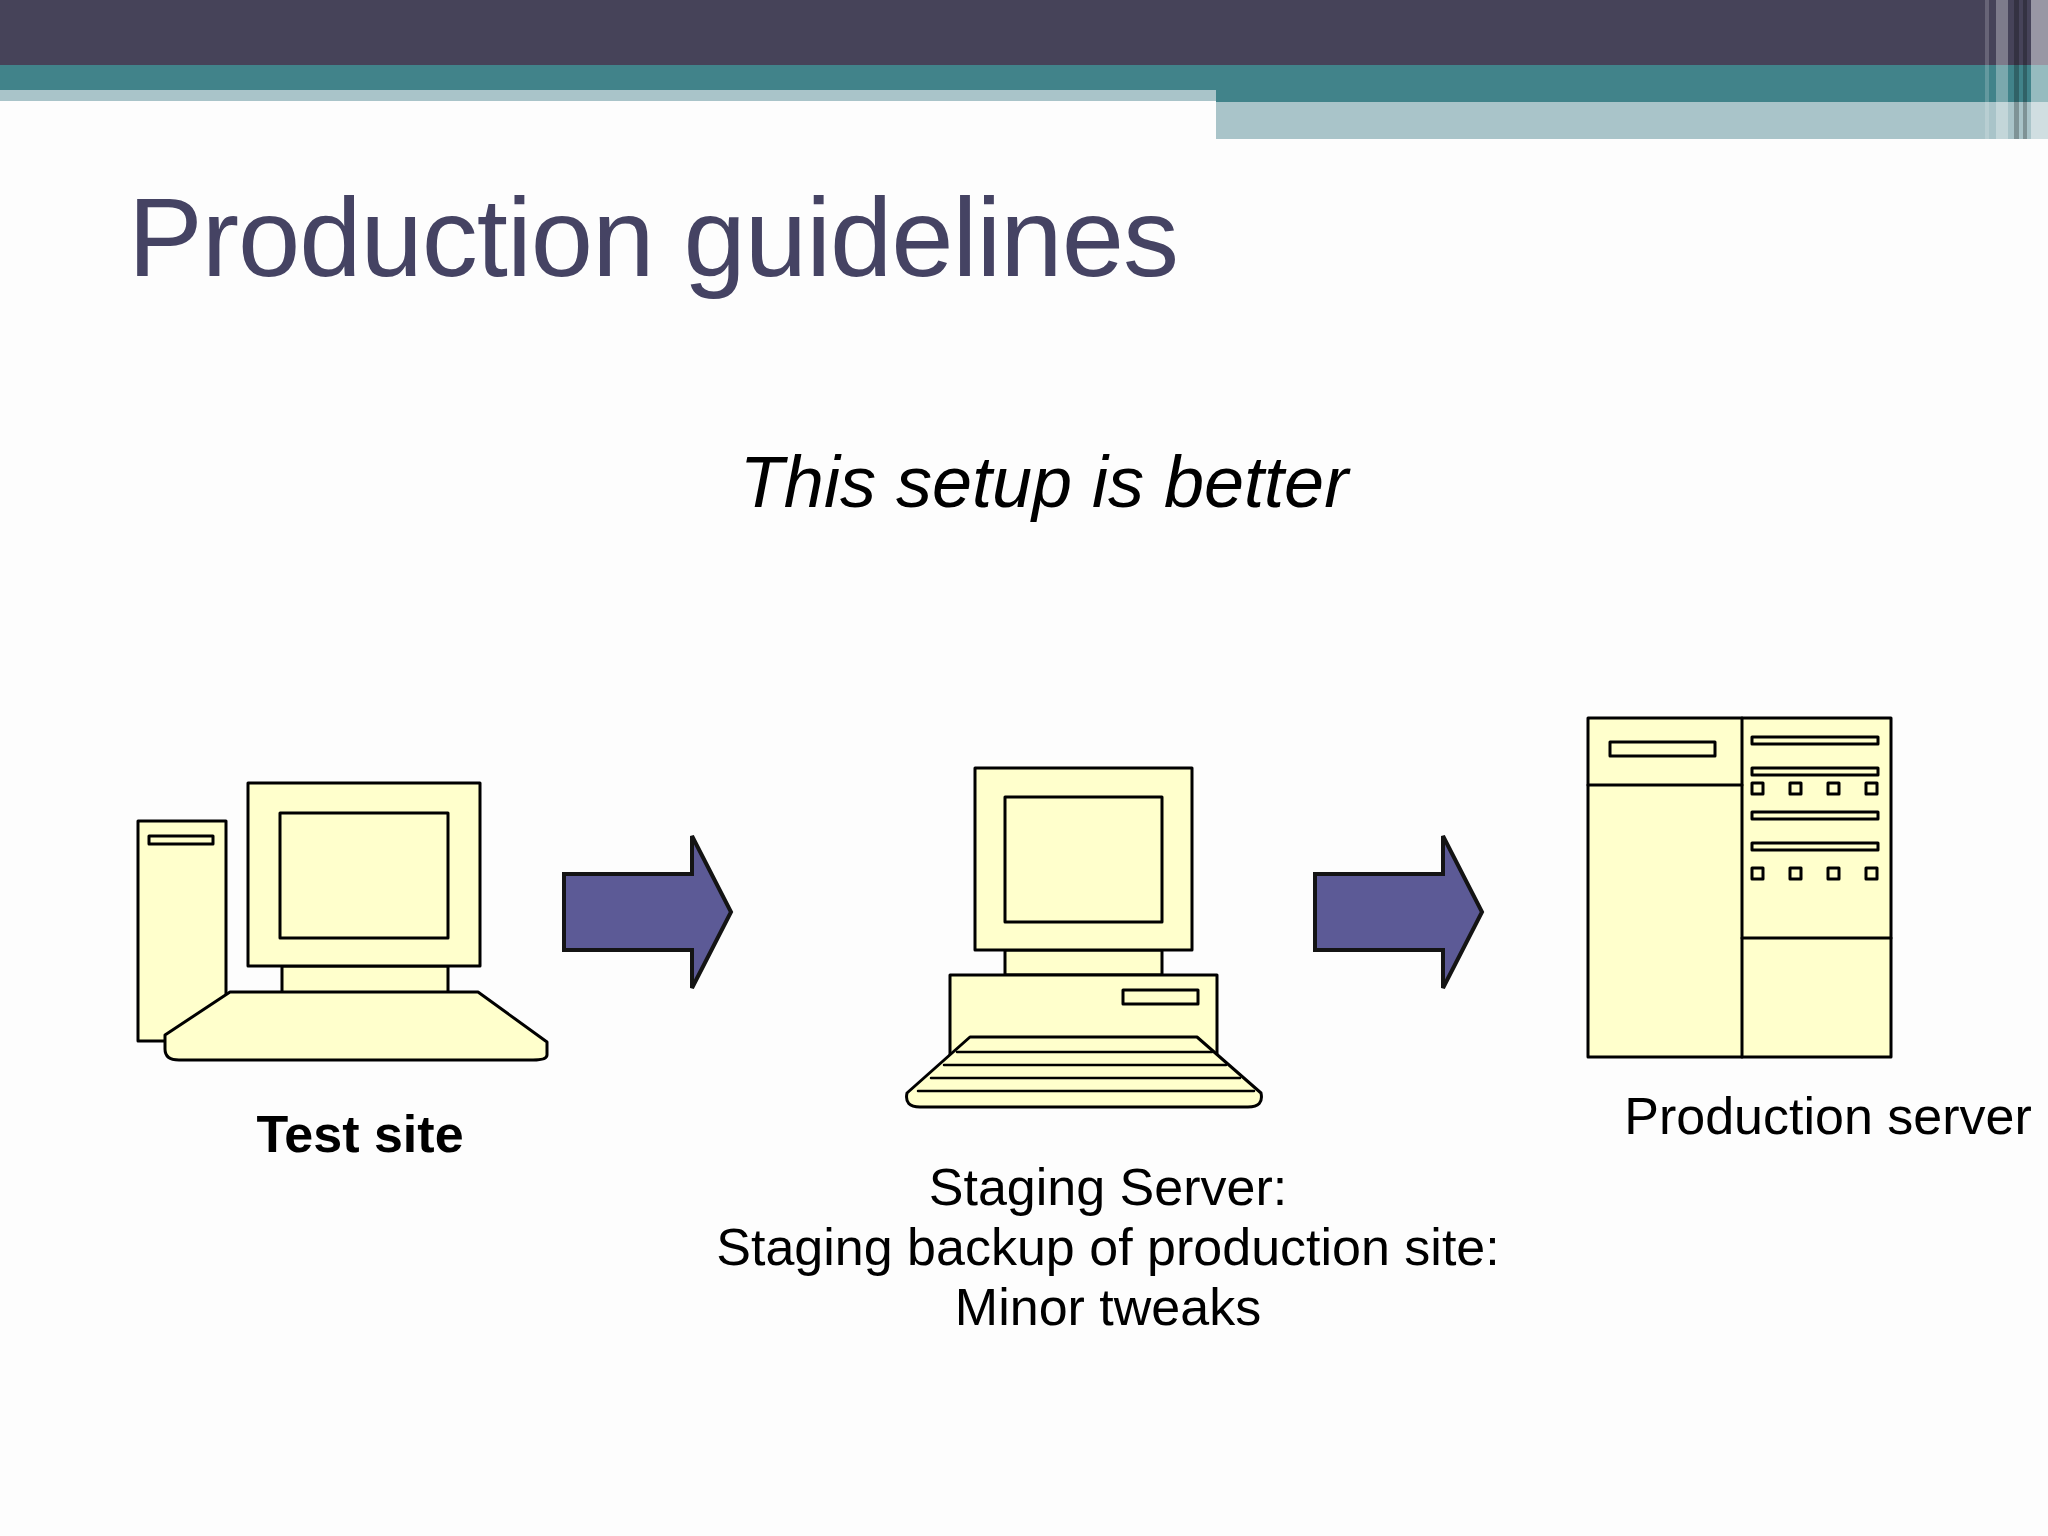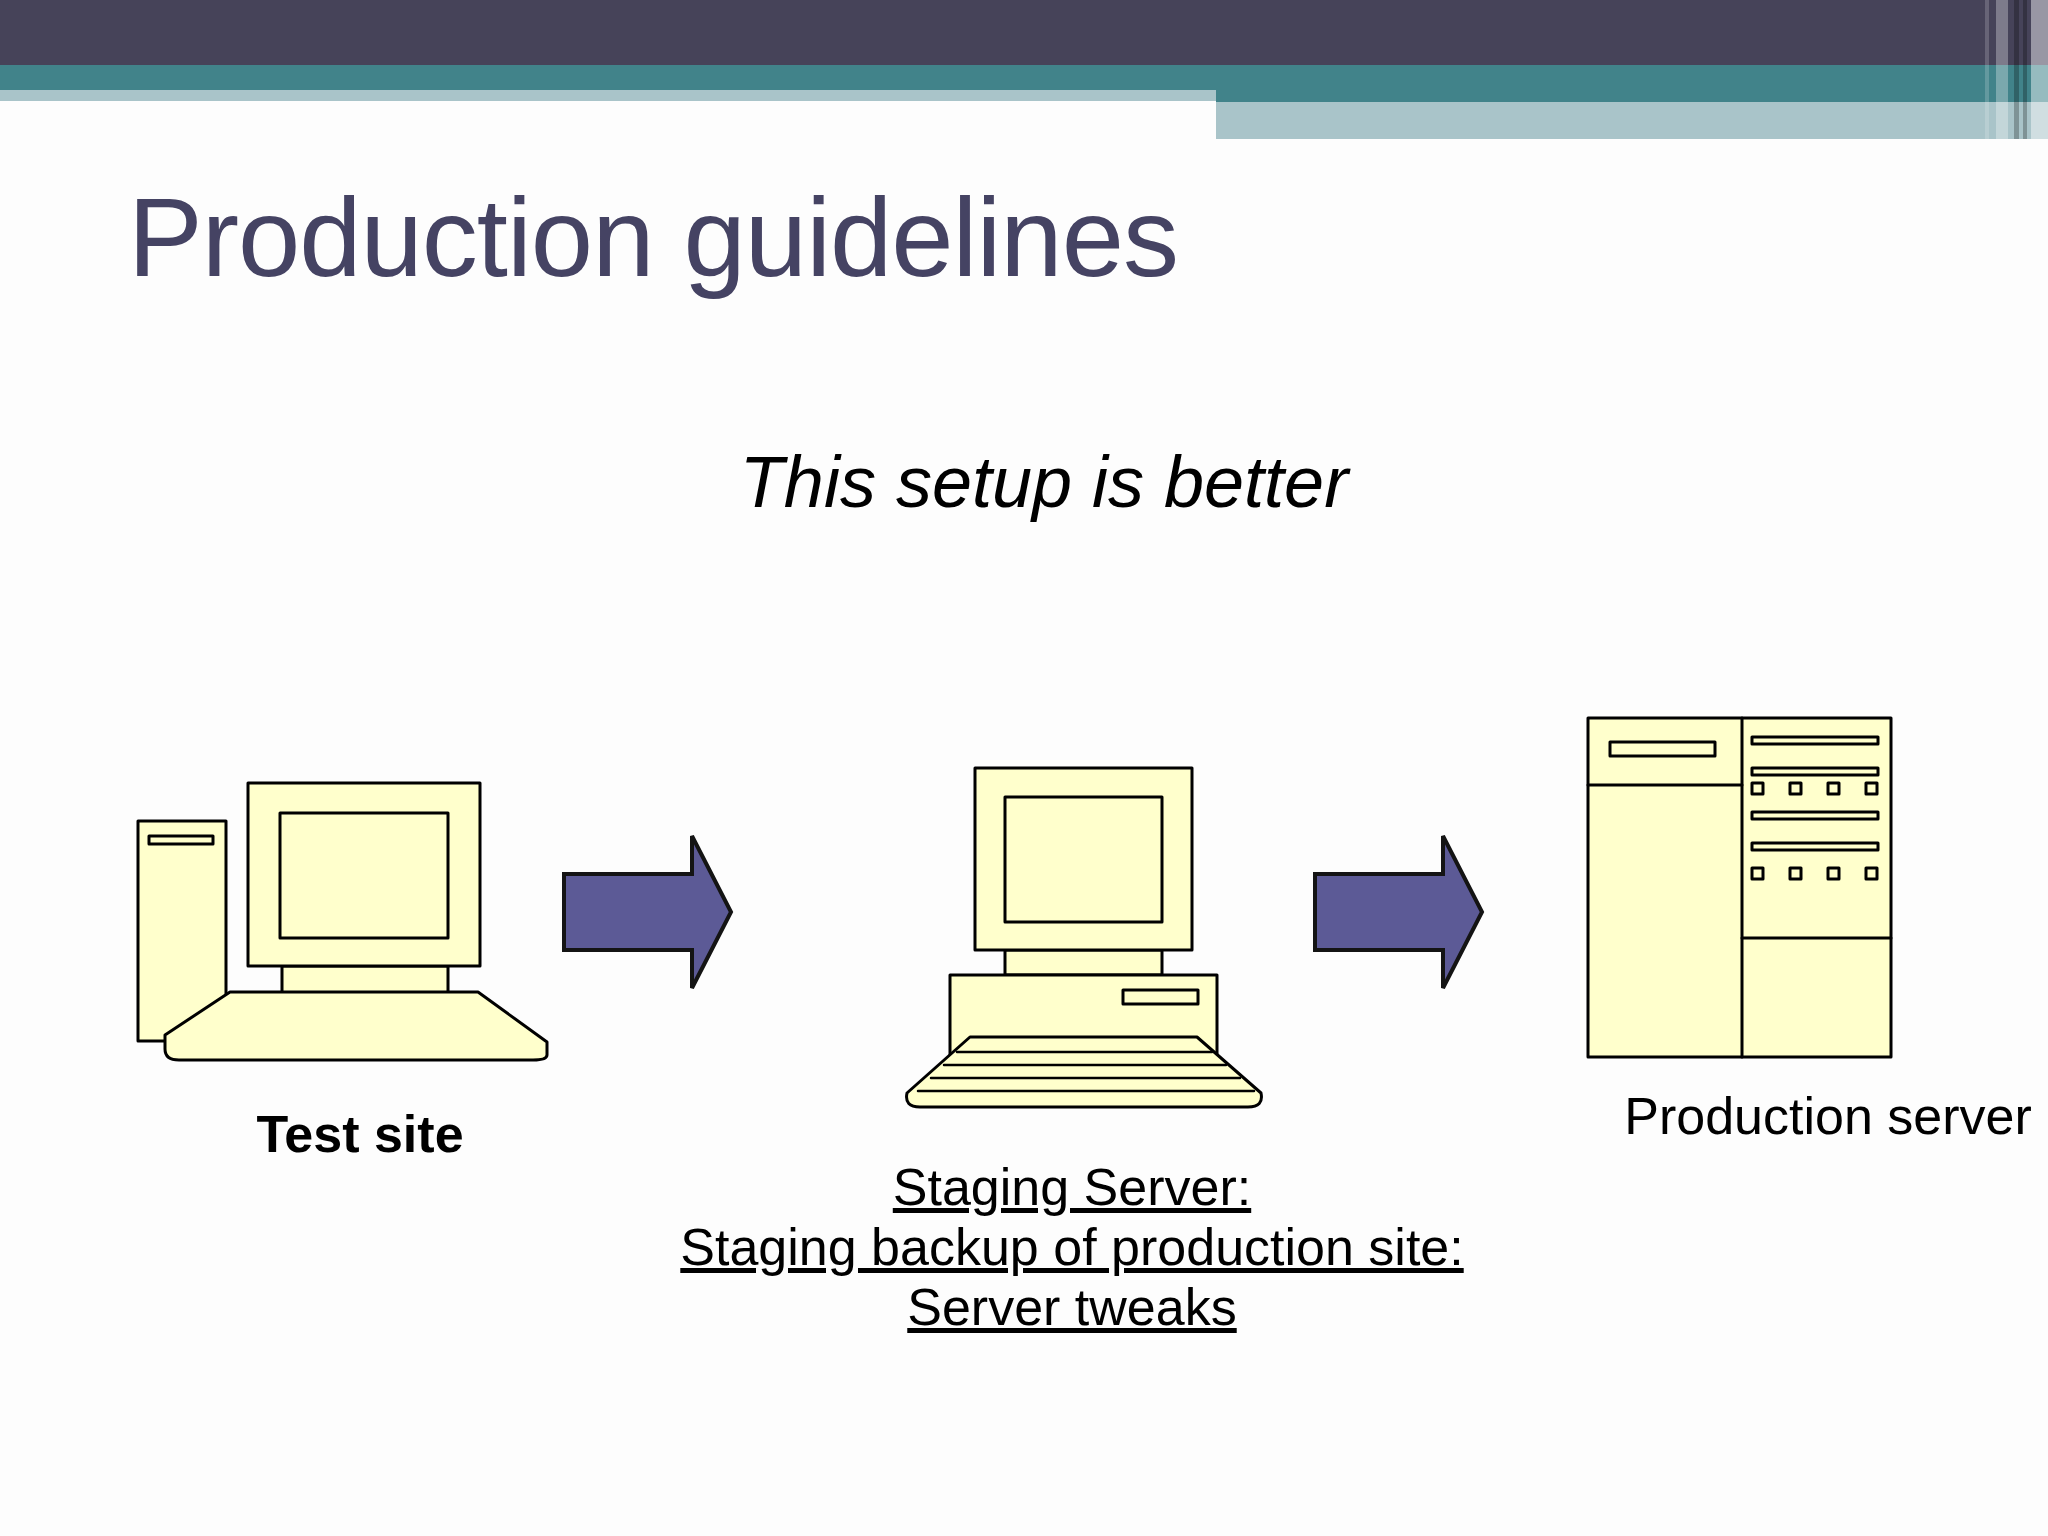--- a/index.html
+++ b/index.html
@@ -31,21 +31,21 @@
   .slide-subtitle{
     position:absolute;left:1044px;top:446px;transform:translateX(-50%);
     font-size:72px;line-height:1;color:var(--text-color);white-space:nowrap;font-style:italic;
   }
   .node-label{
     position:absolute;transform:translateX(-50%);
     font-size:52px;line-height:60px;color:var(--text-color);
     text-align:center;white-space:nowrap;
   }
   .label-test{left:360px;top:1104px;font-weight:bold;}
-  .label-staging{left:1072px;top:1157px;text-decoration:underline;}
+  .label-staging{left:1108px;top:1157px;}
   .label-production{left:1828px;top:1086px;}
 
   svg .machine{fill:var(--machine-fill);stroke:var(--machine-stroke);stroke-width:3;stroke-linejoin:round;}
   svg .mline{fill:none;stroke:var(--machine-stroke);stroke-width:3;stroke-linecap:round;}
   svg .mline-thin{fill:none;stroke:var(--machine-stroke);stroke-width:2.5;stroke-linecap:round;}
   svg .arrow-shape{fill:var(--arrow-fill);stroke:var(--arrow-stroke);stroke-width:4;stroke-linejoin:miter;}
 
   .icon-test{left:135px;top:778px;width:420px;height:292px;}
   .icon-staging{left:900px;top:765px;width:380px;height:350px;}
   .icon-production{left:1585px;top:715px;width:310px;height:346px;}
@@ -95,21 +95,21 @@
     <rect class="machine" x="223" y="225" width="75" height="14"></rect>
     <path class="machine" d="M70,272 L297,272 L361,328 Q364,342 348,342 L20,342 Q4,342 7,328 Z"></path>
     <line class="mline-thin" x1="57" y1="287" x2="312" y2="287"></line>
     <line class="mline-thin" x1="44" y1="300" x2="326" y2="300"></line>
     <line class="mline-thin" x1="31" y1="313" x2="340" y2="313"></line>
     <line class="mline-thin" x1="18" y1="326" x2="354" y2="326"></line>
   </svg>
   <div class="node-label label-staging">
     <div>Staging Server:</div>
     <div>Staging backup of production site:</div>
-    <div>Server tweaks</div>
+    <div>Minor tweaks</div>
   </div>
 
   <svg class="abs arrow-2" viewBox="0 0 172 158" aria-hidden="true">
     <polygon class="arrow-shape" points="2,41 130,41 130,3 169,79 130,155 130,117 2,117"></polygon>
   </svg>
 
   <svg class="abs icon-production" viewBox="0 0 310 346" aria-hidden="true">
     <rect class="machine" x="3" y="3" width="303" height="339"></rect>
     <line class="mline" x1="157" y1="3" x2="157" y2="342"></line>
     <rect class="machine" x="25" y="27" width="105" height="14"></rect>

